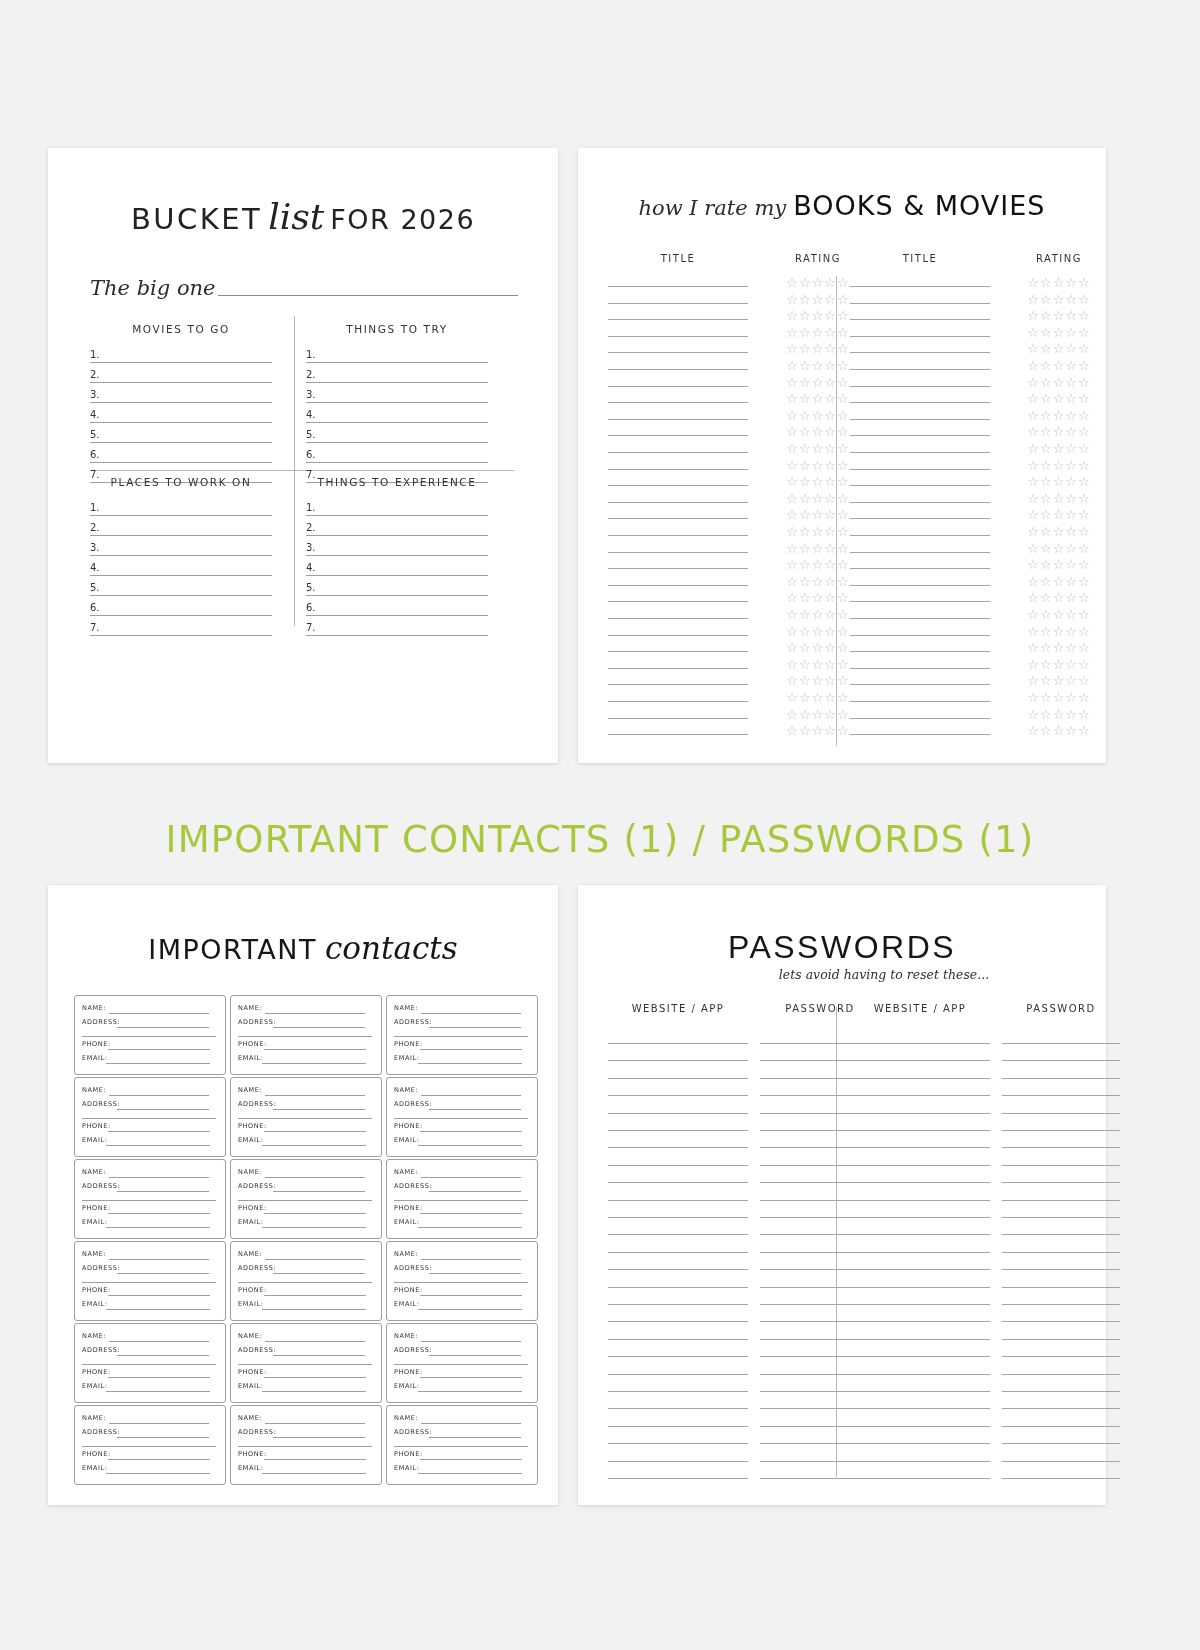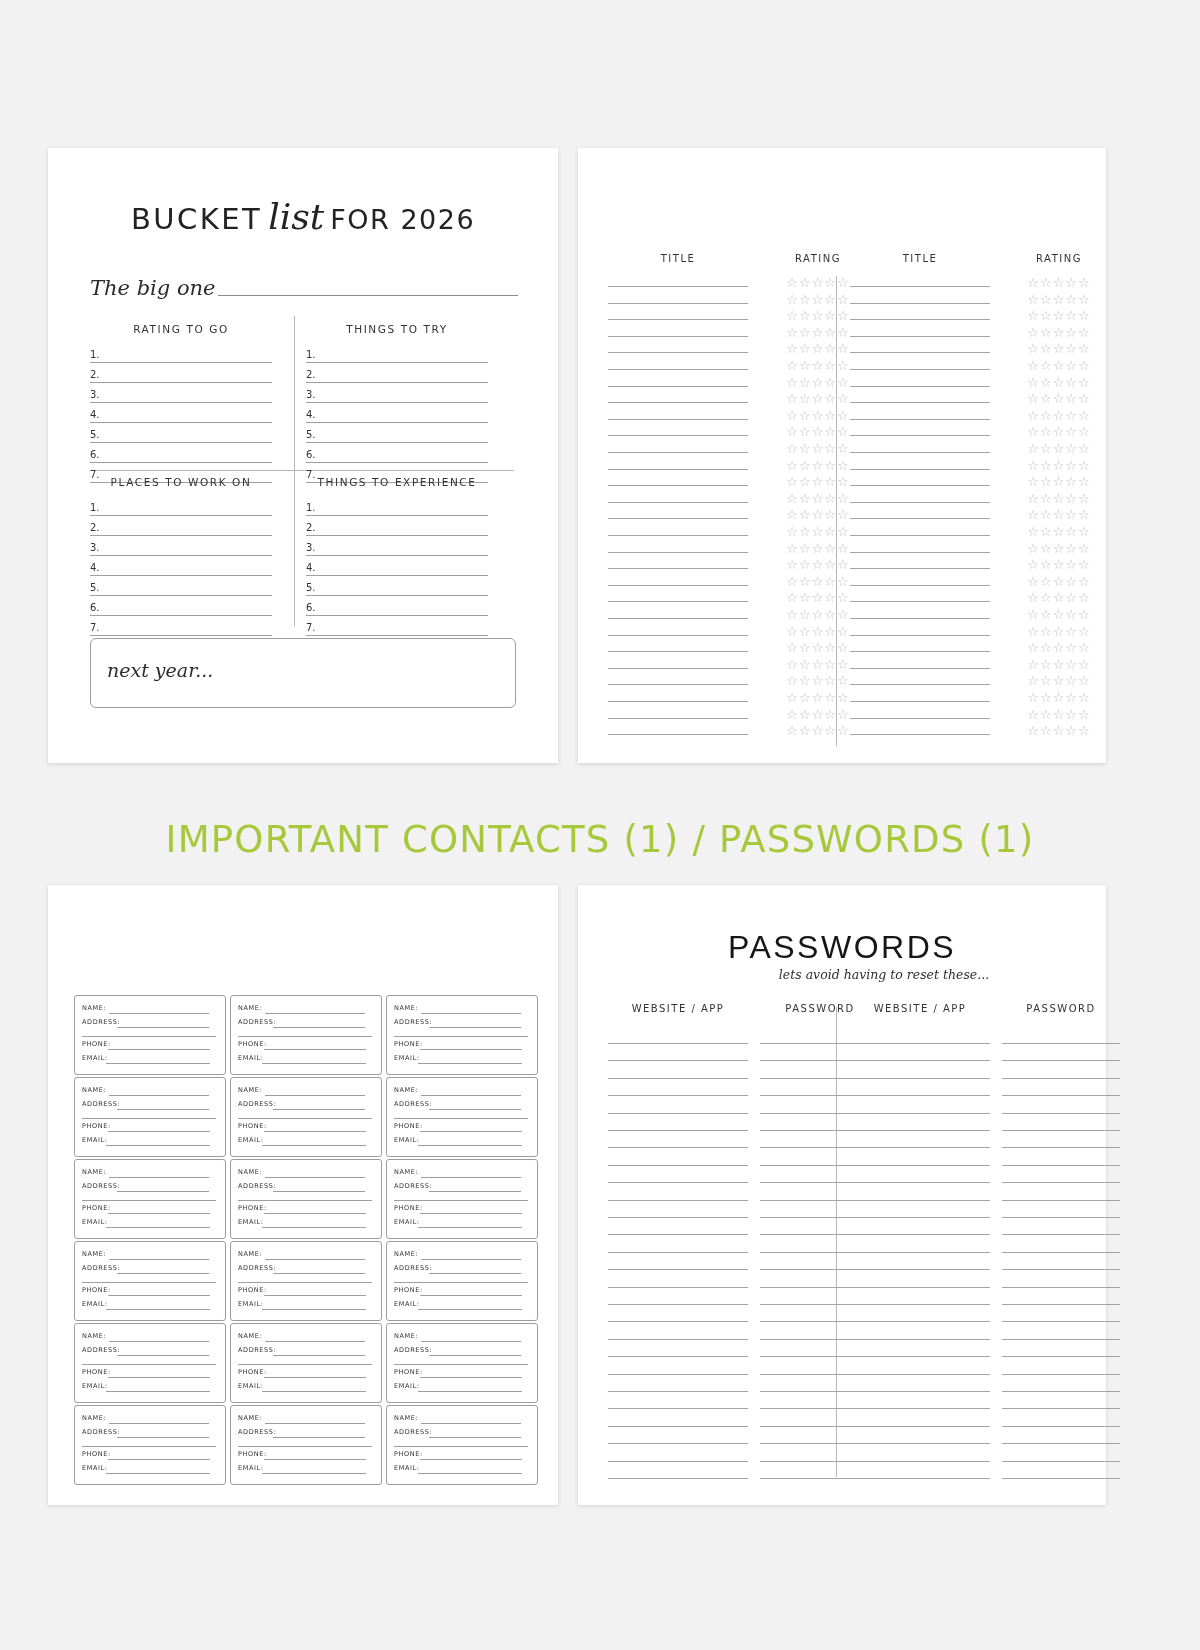--- a/index.html
+++ b/index.html
@@ -137,21 +137,21 @@
 
   <div class="sheet" id="sheet-bucket">
     <div class="inner" id="bl-inner">
       <div class="bl-title">
         <span class="t1">BUCKET</span><span class="t2">list</span><span class="t3">FOR 2026</span>
       </div>
       <div class="bl-bigone">The big one</div>
       <div class="bl-bigone-line"></div>
     <div class="bl-vline" style="left: 246px; top: 168px; height: 310px;"></div>
         <div class="bl-hline" style="left: 42px; top: 322px; width: 424px;"></div>
-        <div class="bl-col-head" style="left: 42px; top: 175px; width: 182px;">RATING TO GO</div>
+        <div class="bl-col-head" style="left: 42px; top: 175px; width: 182px;">MOVIES TO GO</div>
         <div class="bl-list" style="left: 42px; top: 197px; width: 182px;">
           <div class="bl-item">
             <span class="num">1.</span>
             <span class="ln"></span>
           </div>
           <div class="bl-item">
             <span class="num">2.</span>
             <span class="ln"></span>
           </div>
           <div class="bl-item">
@@ -261,28 +261,28 @@
           </div>
           <div class="bl-item">
             <span class="num">6.</span>
             <span class="ln"></span>
           </div>
           <div class="bl-item">
             <span class="num">7.</span>
             <span class="ln"></span>
           </div>
         </div>
-        <div class="bl-note">
-          <span>next year...</span>
-        </div>
       </div>
   </div>
 
   <div class="sheet" id="sheet-books">
     <div class="inner" id="bm-inner">
+      <div class="bm-title">
+        <span class="s1">how I rate my</span><span class="s2">BOOKS &amp; MOVIES</span>
+      </div>
     <div class="bm-divider" style="left: 258px; top: 128px; height: 470px;"></div>
         <div class="bm-head" style="left: 30px; top: 105px; width: 140px;">TITLE</div>
         <div class="bm-head" style="left: 180px; top: 105px; width: 120px;">RATING</div>
         <div class="bm-rowline" style="left: 30px; top: 138px; width: 140px;"></div>
         <div class="bm-stars" style="left: 180px; top: 127px; width: 120px; text-align: center;">☆☆☆☆☆</div>
         <div class="bm-rowline" style="left: 30px; top: 154.6px; width: 140px;"></div>
         <div class="bm-stars" style="left: 180px; top: 143.6px; width: 120px; text-align: center;">☆☆☆☆☆</div>
         <div class="bm-rowline" style="left: 30px; top: 171.2px; width: 140px;"></div>
         <div class="bm-stars" style="left: 180px; top: 160.2px; width: 120px; text-align: center;">☆☆☆☆☆</div>
         <div class="bm-rowline" style="left: 30px; top: 187.8px; width: 140px;"></div>
@@ -391,20 +391,23 @@
         <div class="bm-stars" style="left: 422px; top: 542px; width: 118px; text-align: center;">☆☆☆☆☆</div>
         <div class="bm-rowline" style="left: 272px; top: 569.6px; width: 140px;"></div>
         <div class="bm-stars" style="left: 422px; top: 558.6px; width: 118px; text-align: center;">☆☆☆☆☆</div>
         <div class="bm-rowline" style="left: 272px; top: 586.2px; width: 140px;"></div>
         <div class="bm-stars" style="left: 422px; top: 575.2px; width: 118px; text-align: center;">☆☆☆☆☆</div>
       </div>
   </div>
 
   <div class="sheet" id="sheet-contacts">
     <div class="inner" id="ct-inner">
+      <div class="ct-title">
+        <span class="c1">IMPORTANT</span><span class="c2">contacts</span>
+      </div>
     <div class="ct-card" style="left: 26px; top: 110px; width: 150px; height: 78px;">
           <div class="ct-f" style="left: 7px; top: 8px;">NAME:</div>
           <div class="ct-fl" style="left: 34px; top: 17px; width: 100px;"></div>
           <div class="ct-f" style="left: 7px; top: 22px;">ADDRESS:</div>
           <div class="ct-fl" style="left: 42px; top: 31px; width: 92px;"></div>
           <div class="ct-f" style="left: 7px; top: 44px;">PHONE:</div>
           <div class="ct-fl" style="left: 33px; top: 53px; width: 102px;"></div>
           <div class="ct-f" style="left: 7px; top: 58px;">EMAIL:</div>
           <div class="ct-fl" style="left: 31px; top: 67px; width: 104px;"></div>
           <div class="ct-fl" style="left: 7px; top: 40px; width: 134px;"></div>

